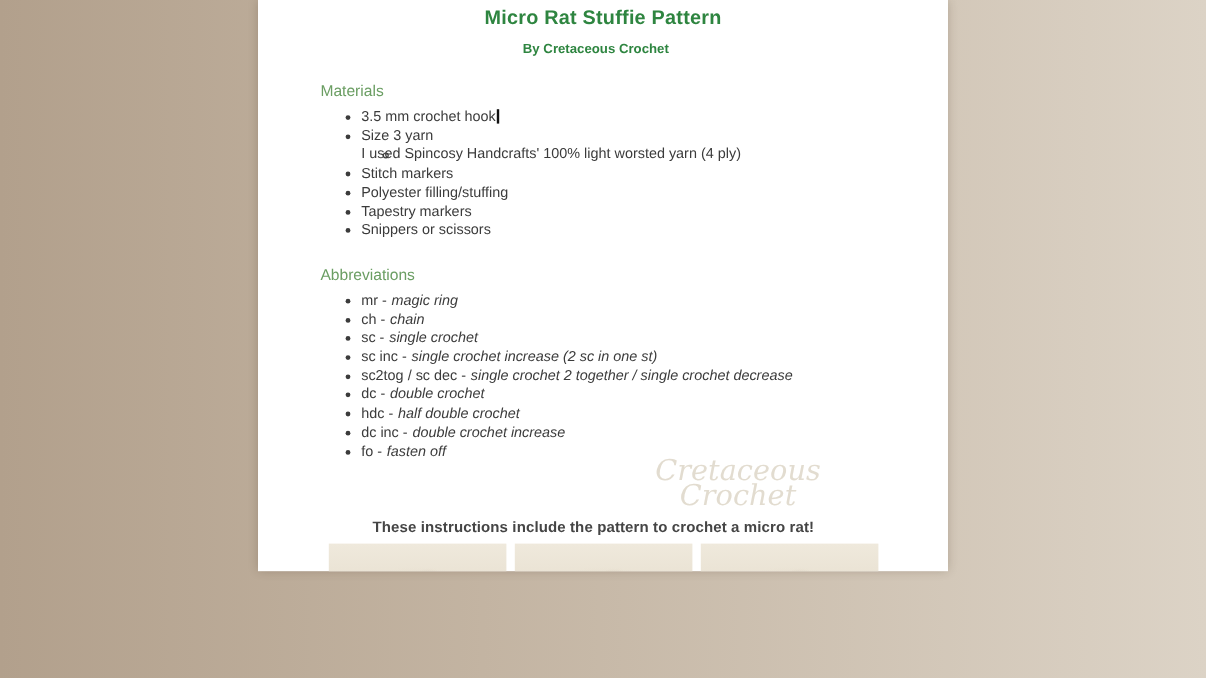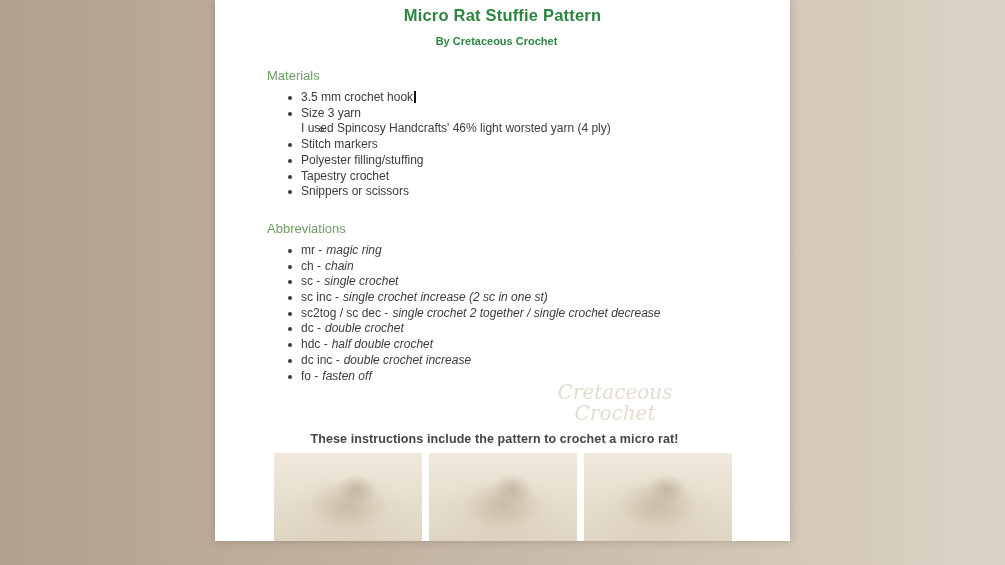--- a/index.html
+++ b/index.html
@@ -3,21 +3,21 @@
 <meta charset="utf-8">
 <style>
   html,body{margin:0;padding:0;}
   body{
     width:1005px;height:565px;overflow:hidden;position:relative;
     background:linear-gradient(90deg,#b2a08c 0%,#c3b4a2 40%,#dcd3c6 100%);
     font-family:"Liberation Sans",sans-serif;
     -webkit-font-smoothing:antialiased;
   }
   .page{
-    position:absolute;left:215px;top:0;width:575px;height:541px;
+    position:absolute;left:215px;top:0;width:575px;height:476px;
     background:#ffffff;overflow:hidden;
     box-shadow:0 0 8px rgba(60,45,25,0.25);
   }
   .doc-title{
     margin:6px 0 0 0;text-align:center;
     font-size:16.5px;font-weight:bold;color:#2e8540;letter-spacing:.2px;
   }
   .doc-subtitle{
     margin:10px 12px 0 0;text-align:center;
     font-size:11px;font-weight:bold;color:#2e8540;
@@ -43,21 +43,21 @@
     width:3px;height:3px;top:5.5px;
   }
   .caret{
     display:inline-block;width:1.5px;height:12px;background:#111;
     vertical-align:-2px;margin-left:1px;
   }
   .abbr-def{font-style:italic;margin-left:4px;}
   .watermark{
     position:absolute;left:330px;top:382px;width:140px;
     text-align:center;font-family:"DejaVu Serif",serif;font-style:italic;
-    font-size:20px;line-height:21px;color:#ded7c8;opacity:.85;
+    font-size:24px;line-height:21px;color:#ded7c8;opacity:.85;
     text-shadow:0 0 1px rgba(255,255,255,.7);
     pointer-events:none;
   }
   .instructions{
     margin:48px 16px 0 0;text-align:center;
     font-size:12.5px;font-weight:bold;color:#454545;letter-spacing:.1px;
   }
   .photos{
     display:flex;justify-content:center;gap:7px;margin-top:7px;
   }
@@ -80,30 +80,30 @@
 
   <h3 class="section-heading">Materials</h3>
   <ul class="doc-list">
     <li>
       <span class="bullet"></span><span>3.5 mm crochet hook</span><span class="caret"></span>
     </li>
     <li>
       <span class="bullet"></span><span>Size 3 yarn</span>
     </li>
     <li class="sub-item">
-      <span class="bullet"></span><span>I used Spincosy Handcrafts' 46% light worsted yarn (4 ply)</span>
+      <span class="bullet"></span><span>I used Spincosy Handcrafts' 100% light worsted yarn (4 ply)</span>
     </li>
     <li>
       <span class="bullet"></span><span>Stitch markers</span>
     </li>
     <li>
       <span class="bullet"></span><span>Polyester filling/stuffing</span>
     </li>
     <li>
-      <span class="bullet"></span><span>Tapestry crochet</span>
+      <span class="bullet"></span><span>Tapestry markers</span>
     </li>
     <li>
       <span class="bullet"></span><span>Snippers or scissors</span>
     </li>
   </ul>
 
   <h3 class="section-heading">Abbreviations</h3>
   <ul class="doc-list">
     <li>
       <span class="bullet"></span><span class="abbr-term">mr -</span><span class="abbr-def">magic ring</span>

